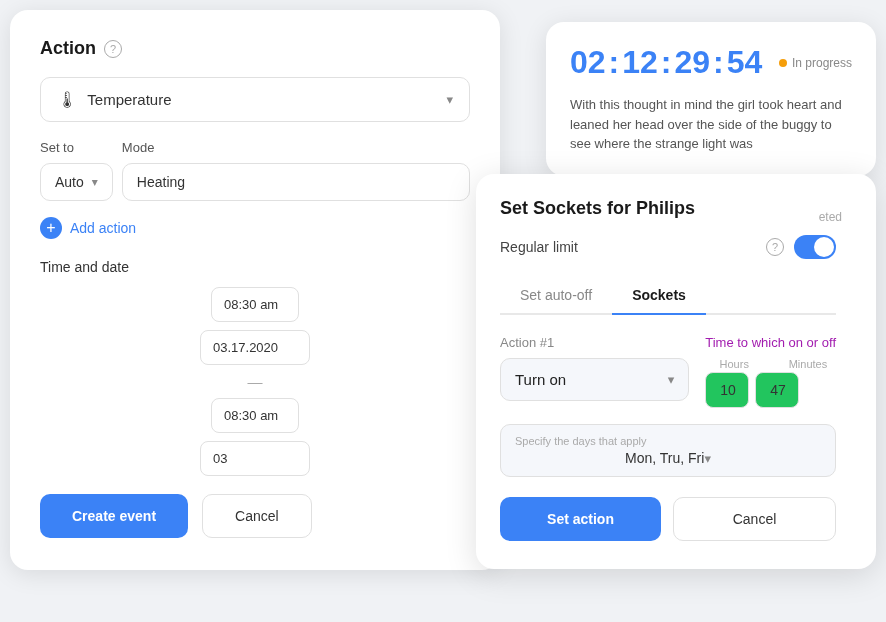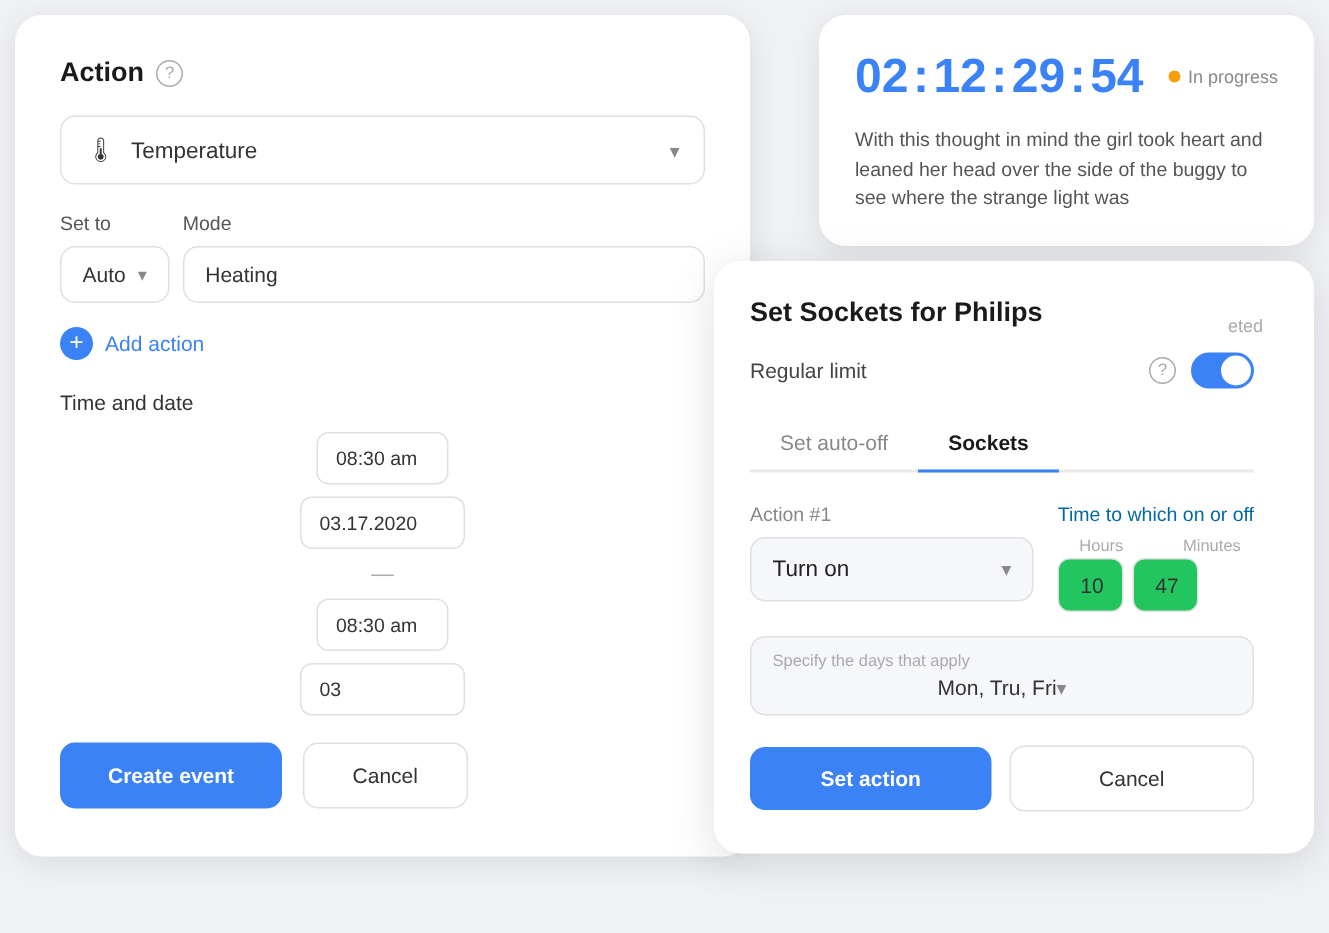--- a/index.html
+++ b/index.html
@@ -227,21 +227,21 @@
       border-radius: 10px;
       padding: 13px 32px;
       font-size: 14px;
       font-weight: 500;
       cursor: pointer;
     }
 
     
     .right-top-card {
       position: absolute;
-      top: 10px;
+      top: 22px;
       right: 10px;
       width: 330px;
       background: #ffffff;
       border-radius: 18px;
       padding: 22px 24px;
       box-shadow: 0 4px 24px rgba(0,0,0,0.10);
       z-index: 1;
     }
 
     .timer-display {
@@ -398,21 +398,21 @@
       align-items: center;
       justify-content: space-between;
       cursor: pointer;
       background: #f5f7fb;
       font-size: 15px;
       color: #222;
     }
 
     .time-to-label {
       font-size: 13px;
-      color: #0369a1;
+      color: #a21caf;
       margin-bottom: 8px;
     }
 
     .time-inputs-col {
       display: flex;
       flex-direction: column;
     }
 
     .time-sub-row {
       display: flex;
@@ -460,21 +460,20 @@
     }
 
     .days-value {
       font-size: 14px;
       color: #333;
     }
 
     .bottom-btn-row {
       display: flex;
       gap: 12px;
-      align-items: center;
     }
 
     .btn-set-action {
       background: #3b82f6;
       color: white;
       border: none;
       border-radius: 10px;
       padding: 13px 32px;
       font-size: 14px;
       font-weight: 600;

